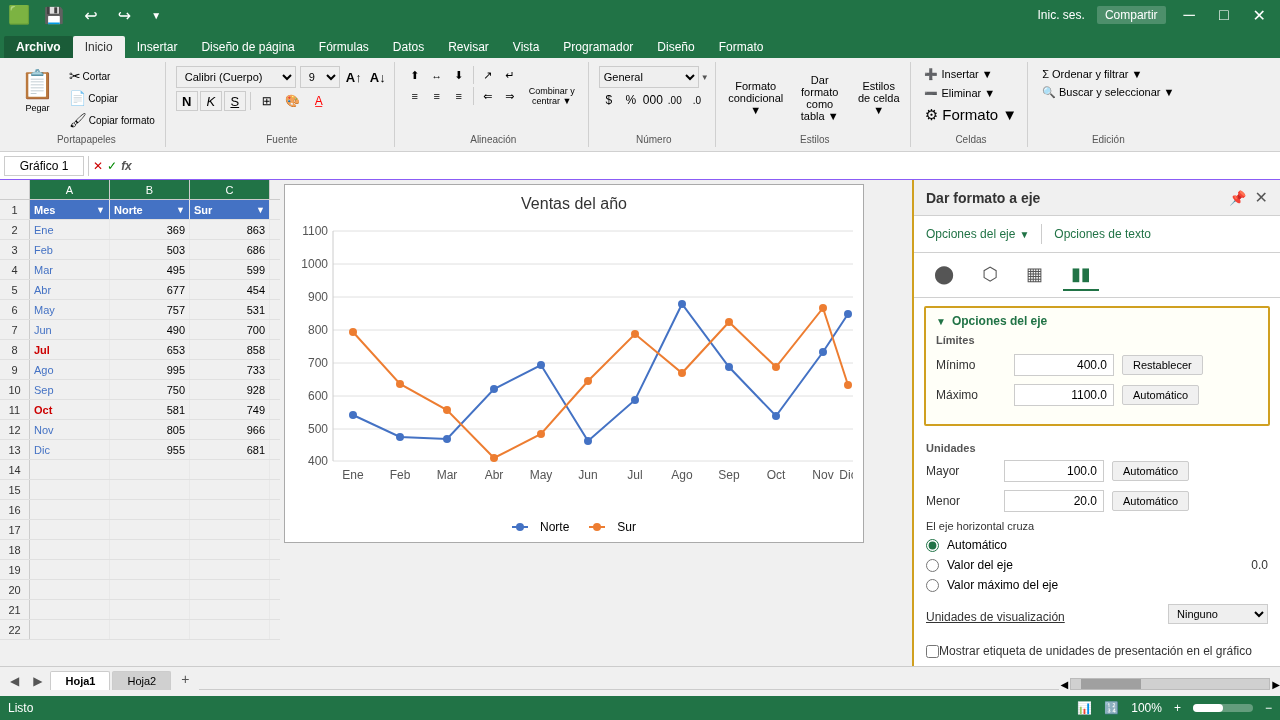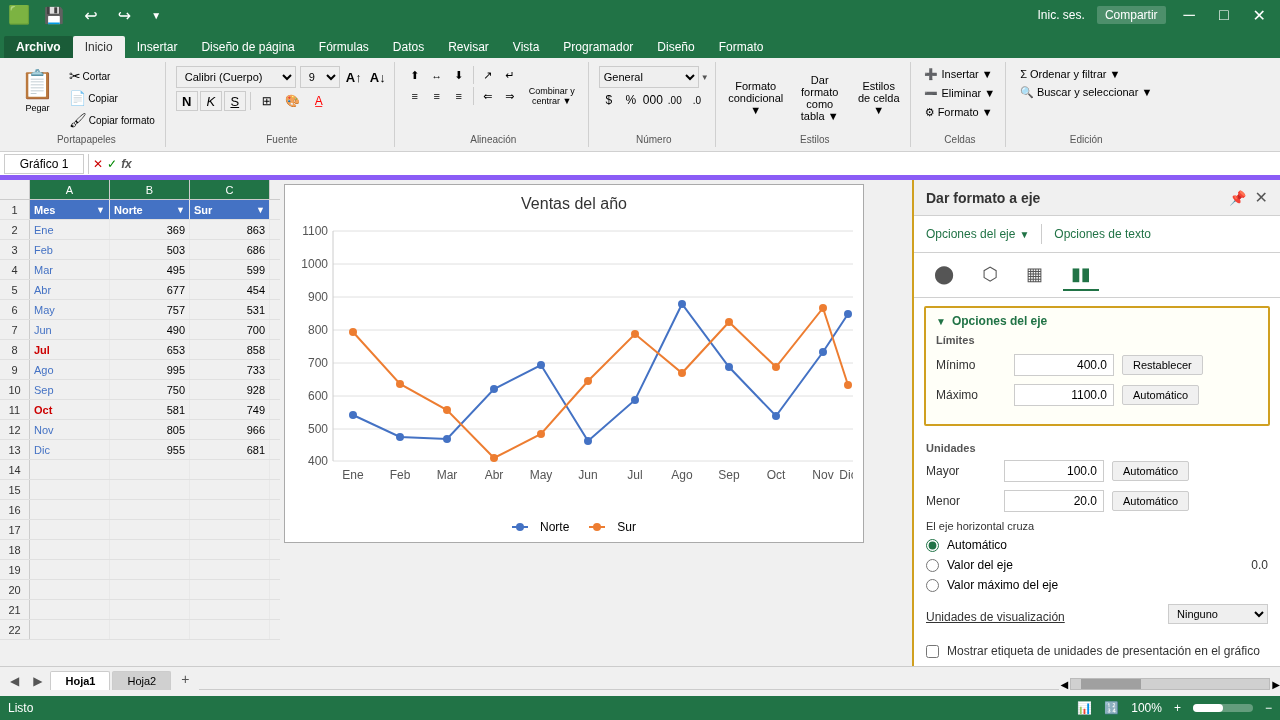--- a/index.html
+++ b/index.html
@@ -69,21 +69,21 @@
       border: 1px solid #ccc;
       padding: 1px 4px;
       font-size: 11px;
       width: 40px;
       height: 22px;
     }
 
     
     .formula-bar {
       background: white;
-      border-bottom: 5px solid #8b5cf6;
+      border-bottom: 1px solid #8b5cf6;
       height: 28px;
       display: flex;
       align-items: center;
       padding: 0 4px;
       gap: 4px;
     }
     .name-box {
       width: 80px;
       border: 1px solid #ccc;
       padding: 2px 4px;
@@ -279,21 +279,21 @@
       gap: 8px;
     }
     .units-label { font-size: 12px; color: #333; text-decoration: underline; }
     .units-select {
       border: 1px solid #ccc;
       padding: 2px 4px;
       font-size: 11px;
       width: 100px;
       margin-left: auto;
     }
-    .checkbox-row { display: flex; align-items: center; gap: 8px; font-size: 11px; color: #333; margin-top: 6px; }
+    .checkbox-row { display: flex; align-items: center; font-size: 11px; color: #333; margin-top: 6px; }
     .checkbox-row input[type=checkbox] { accent-color: #217346; }
 
     
     .status-bar {
       background: #217346;
       color: white;
       height: 24px;
       display: flex;
       align-items: center;
       padding: 0 8px;
@@ -497,21 +497,21 @@
       <button class="rb-btn" style="font-size:11px; width:60px;">Dar formato como tabla ▼</button>
       <button class="rb-btn" style="font-size:11px; width:50px;">Estilos de celda ▼</button>
     </div>
     <div class="rb-label">Estilos</div>
   </div>
 
   <div class="ribbon-section">
     <div style="display:flex; flex-direction:column; gap:2px; flex:1;">
       <button class="rb-btn" style="font-size:11px; flex-direction:row; gap:4px;">➕ Insertar ▼</button>
       <button class="rb-btn" style="font-size:11px; flex-direction:row; gap:4px;">➖ Eliminar ▼</button>
-      <button class="rb-btn" style="font-size:11px; flex-direction:row; gap:4px;">⚙ Formato ▼</button>
+      <button class="rb-btn" style="font-size:15px; flex-direction:row; gap:4px;">⚙ Formato ▼</button>
     </div>
     <div class="rb-label">Celdas</div>
   </div>
 
   <div class="ribbon-section" style="border-right:none;">
     <div style="display:flex; flex-direction:column; gap:2px; flex:1; align-items:flex-start;">
       <button class="rb-btn" style="font-size:11px; flex-direction:row; gap:4px;">Σ Ordenar y filtrar ▼</button>
       <button class="rb-btn" style="font-size:11px; flex-direction:row; gap:4px;">🔍 Buscar y seleccionar ▼</button>
     </div>
     <div class="rb-label">Edición</div>

